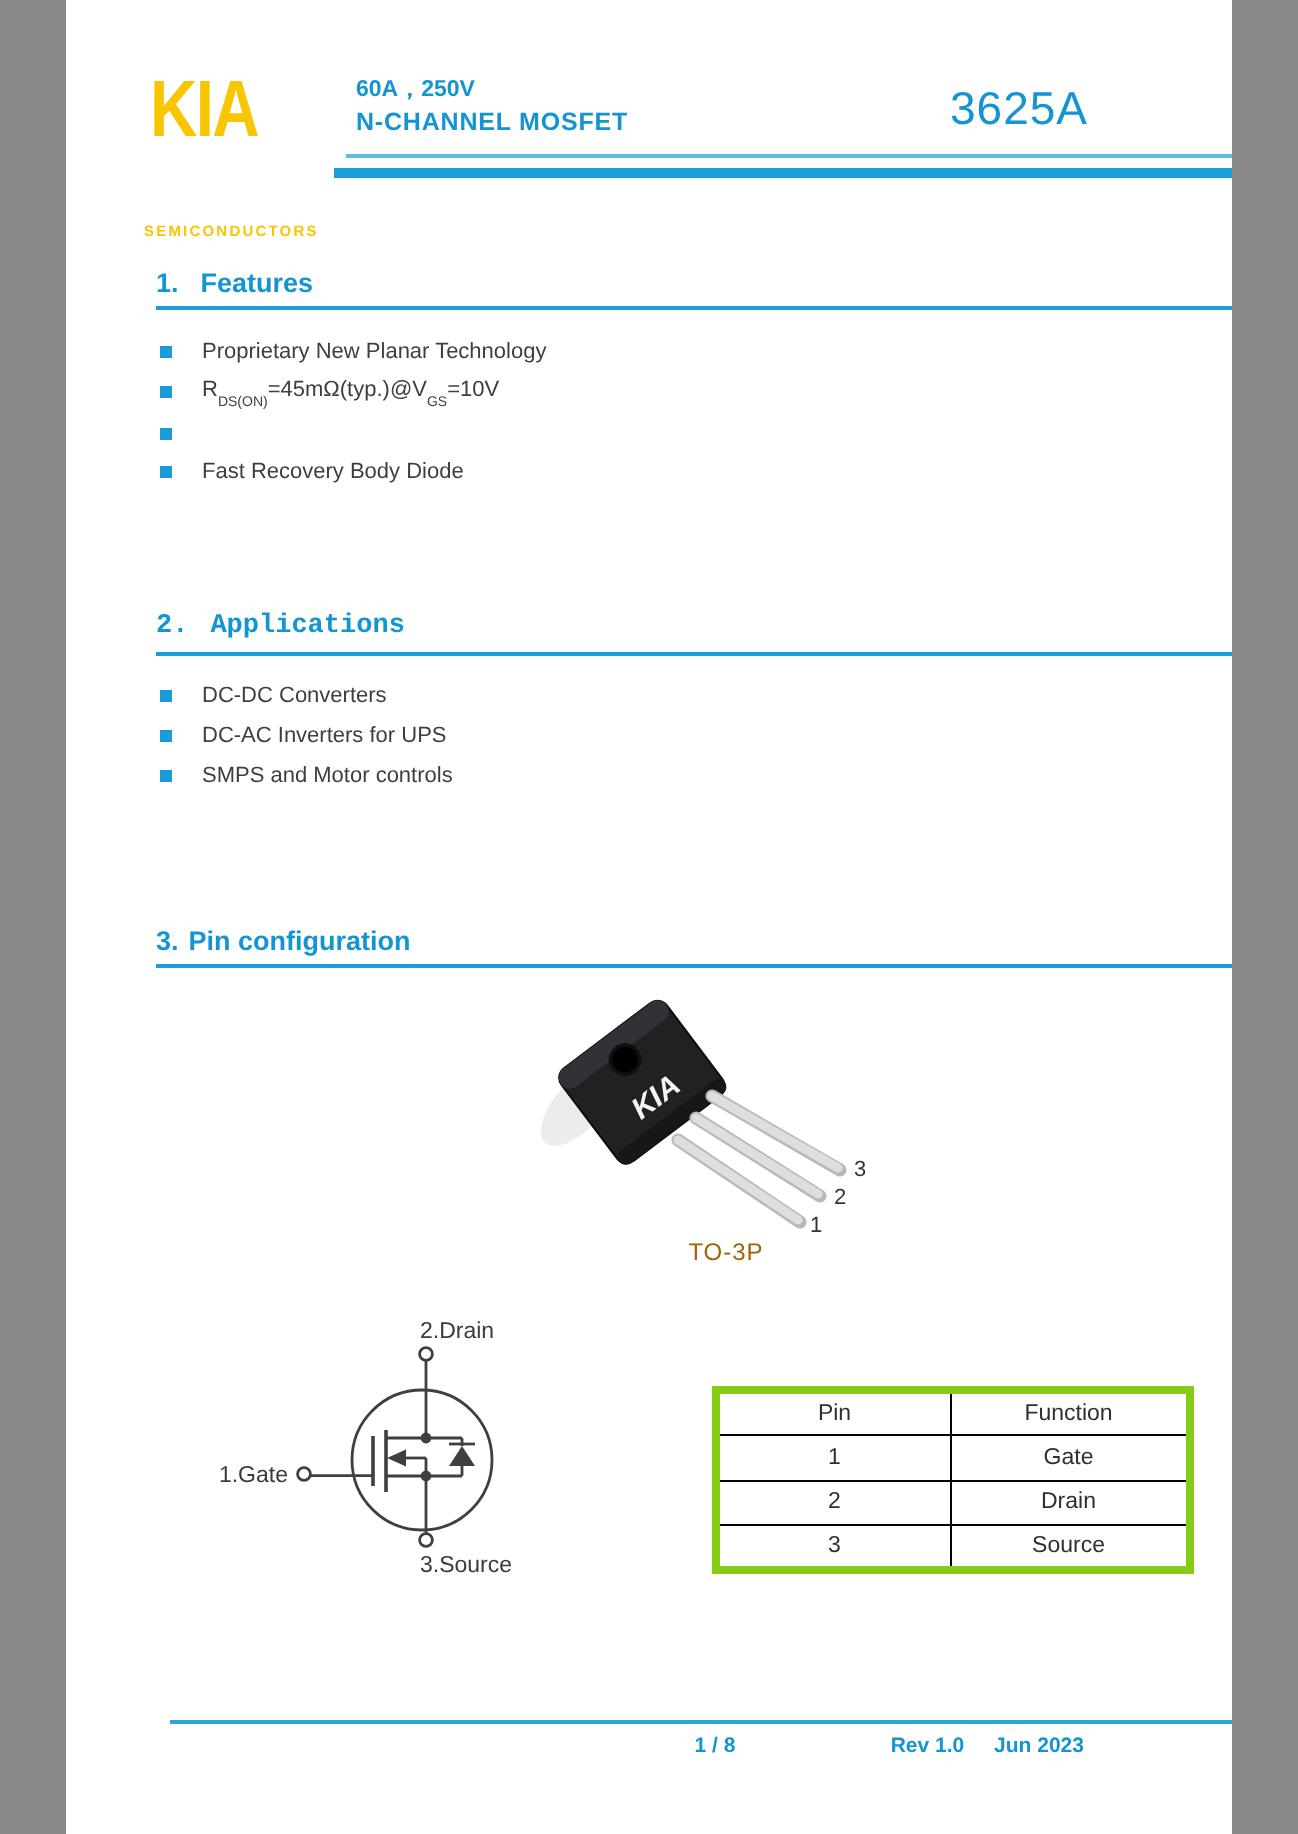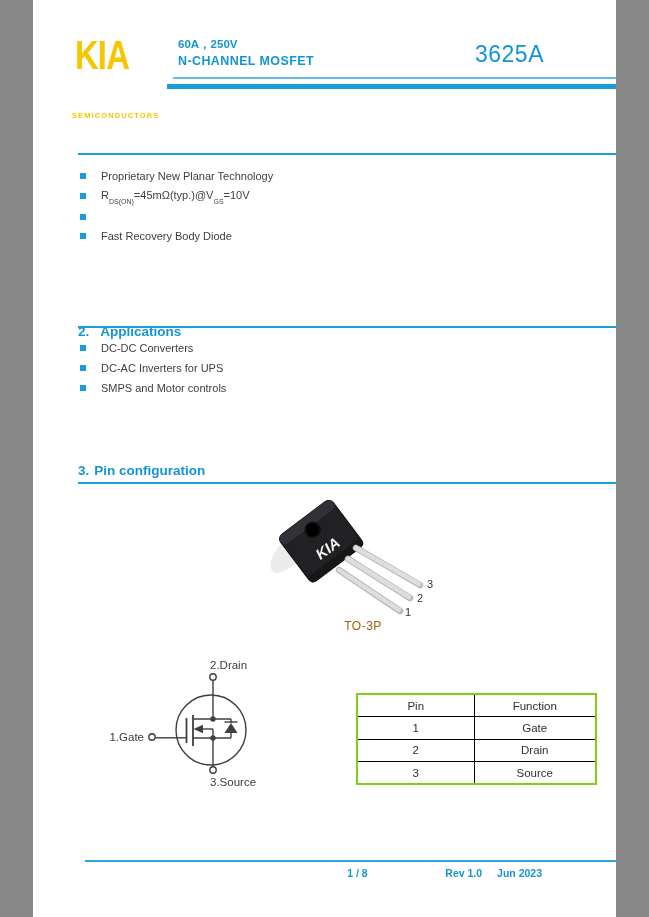--- a/index.html
+++ b/index.html
@@ -76,21 +76,21 @@
   
   .pin-table {
     position: absolute; left: 323px; top: 693px; width: 241px;
     border-collapse: collapse;
     font-size: 11.5px; color: #303030;
   }
   .pin-table td {
     border: 1px solid #000;
     text-align: center; height: 22.5px; padding: 0;
   }
-  .pin-table { border: 2px solid #84cc16; }
+  .pin-table { border: 4px solid #84cc16; }
   .pin-table td.c1 { width: 117px; }
 
   
   .footer-rule { position: absolute; left: 52px; top: 860px; width: 546px; height: 1.5px; background: #2da4da; }
   .page-number {
     position: absolute; left: 0; top: 867px; width: 649px;
     text-align: center; font-size: 10.5px; font-weight: bold; color: #1495d3;
   }
   .rev-block {
     position: absolute; right: 74px; top: 867px;
@@ -105,39 +105,42 @@
 <div id="page">
 
   <div class="logo">KIA</div>
   <div class="logo-sub">SEMICONDUCTORS</div>
   <div class="rating-line">60A，250V</div>
   <div class="type-line">N-CHANNEL MOSFET</div>
   <div class="part-number">3625A</div>
   <div class="rule-thin"></div>
   <div class="rule-thick"></div>
 
+  <div class="sec-head" style="top:134px;">
+    <span class="num">1.</span><span class="ttl">Features</span>
+  </div>
   <div class="sec-rule" style="top:153px;"></div>
 
   <div class="b-item" style="top:169px;">
     <span class="sq"></span>
     <span>Proprietary New Planar Technology</span>
   </div>
   <div class="b-item" style="top:189px;">
     <span class="sq"></span>
     <span><span>R</span><sub class="ss">DS(ON)</sub><span>=45mΩ(typ.)@V</span><sub class="ss">GS</sub><span>=10V</span></span>
   </div>
   <div class="b-item" style="top:210px;">
     <span class="sq"></span>
   </div>
   <div class="b-item" style="top:229px;">
     <span class="sq"></span>
     <span>Fast Recovery Body Diode</span>
   </div>
 
-  <div class="sec-head" style="top:324px;">
+  <div class="sec-head" style="top:306px;font-family:Liberation Mono, monospace;">
     <span class="num">2.</span><span class="ttl">Applications</span>
   </div>
   <div class="sec-rule" style="top:326px;"></div>
 
   <div class="b-item" style="top:341px;">
     <span class="sq"></span>
     <span>DC-DC Converters</span>
   </div>
   <div class="b-item" style="top:361px;">
     <span class="sq"></span>

